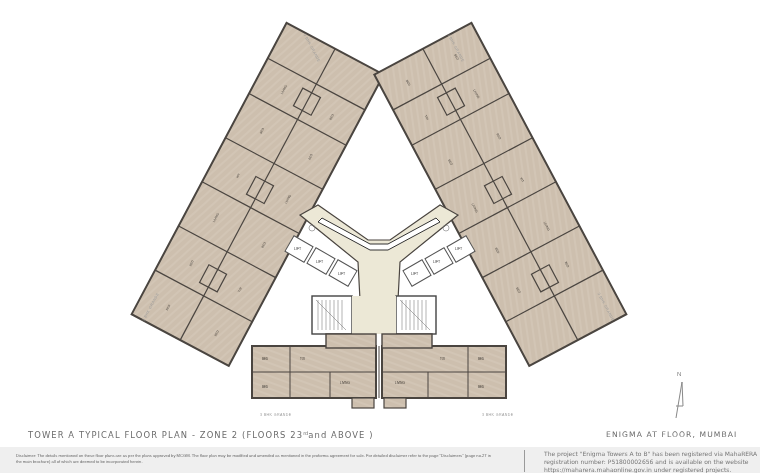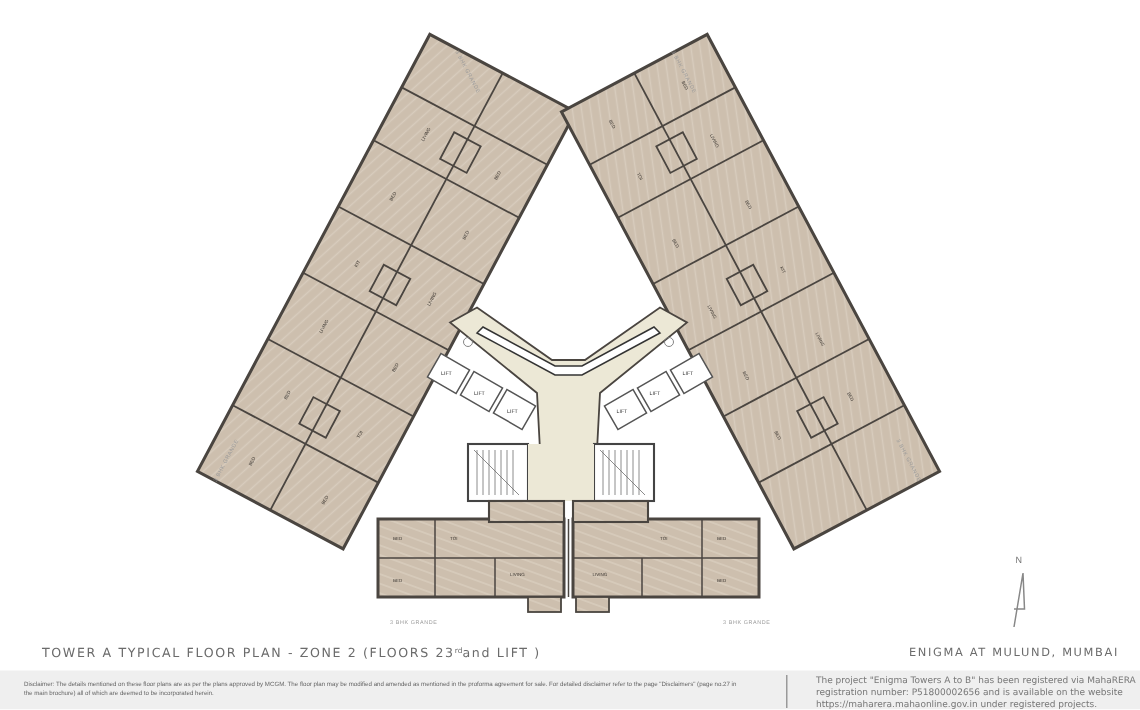--- a/index.html
+++ b/index.html
@@ -210,23 +210,23 @@
 <div class="wing-label" style="left:135px;top:305px;transform:rotate(-62deg);">3 BHK GRANDE</div>
 <div class="wing-label" style="left:590px;top:305px;transform:rotate(62deg);">3 BHK GRANDE</div>
 <div class="wing-label" style="left:260px;top:413px;">3 BHK GRANDE</div>
 <div class="wing-label" style="left:482px;top:413px;">3 BHK GRANDE</div>
 
 <svg class="north" viewBox="0 0 20 52">
   <polyline points="6,48 12,12 13,36 6,36" fill="none" stroke="#888" stroke-width="1"></polyline>
 </svg>
 <div class="north-label">N</div>
 
-<div class="title"><span>TOWER A TYPICAL FLOOR PLAN - ZONE 2 (FLOORS 23</span><sup>rd</sup><span>and LIFT )</span></div>
-
-<div class="project-name">ENIGMA AT MULUND, MUMBAI</div>
+<div class="title"><span>TOWER A TYPICAL FLOOR PLAN - ZONE 2 (FLOORS 23</span><sup>rd</sup><span>and ABOVE )</span></div>
+
+<div class="project-name">ENIGMA AT FLOOR, MUMBAI</div>
 
 <div class="footer">
   <div class="disclaimer">Disclaimer: The details mentioned on these floor plans are as per the plans approved by MCGM. The floor plan may be modified and amended as mentioned in the proforma agreement for sale. For detailed disclaimer refer to the page "Disclaimers" (page no.27 in the main brochure) all of which are deemed to be incorporated herein.</div>
   <div class="divider"></div>
   <div class="rera">
     <div>The project "Enigma Towers A to B" has been registered via MahaRERA</div>
     <div>registration number: P51800002656 and is available on the website</div>
     <div>https://maharera.mahaonline.gov.in under registered projects.</div>
   </div>
 </div>

